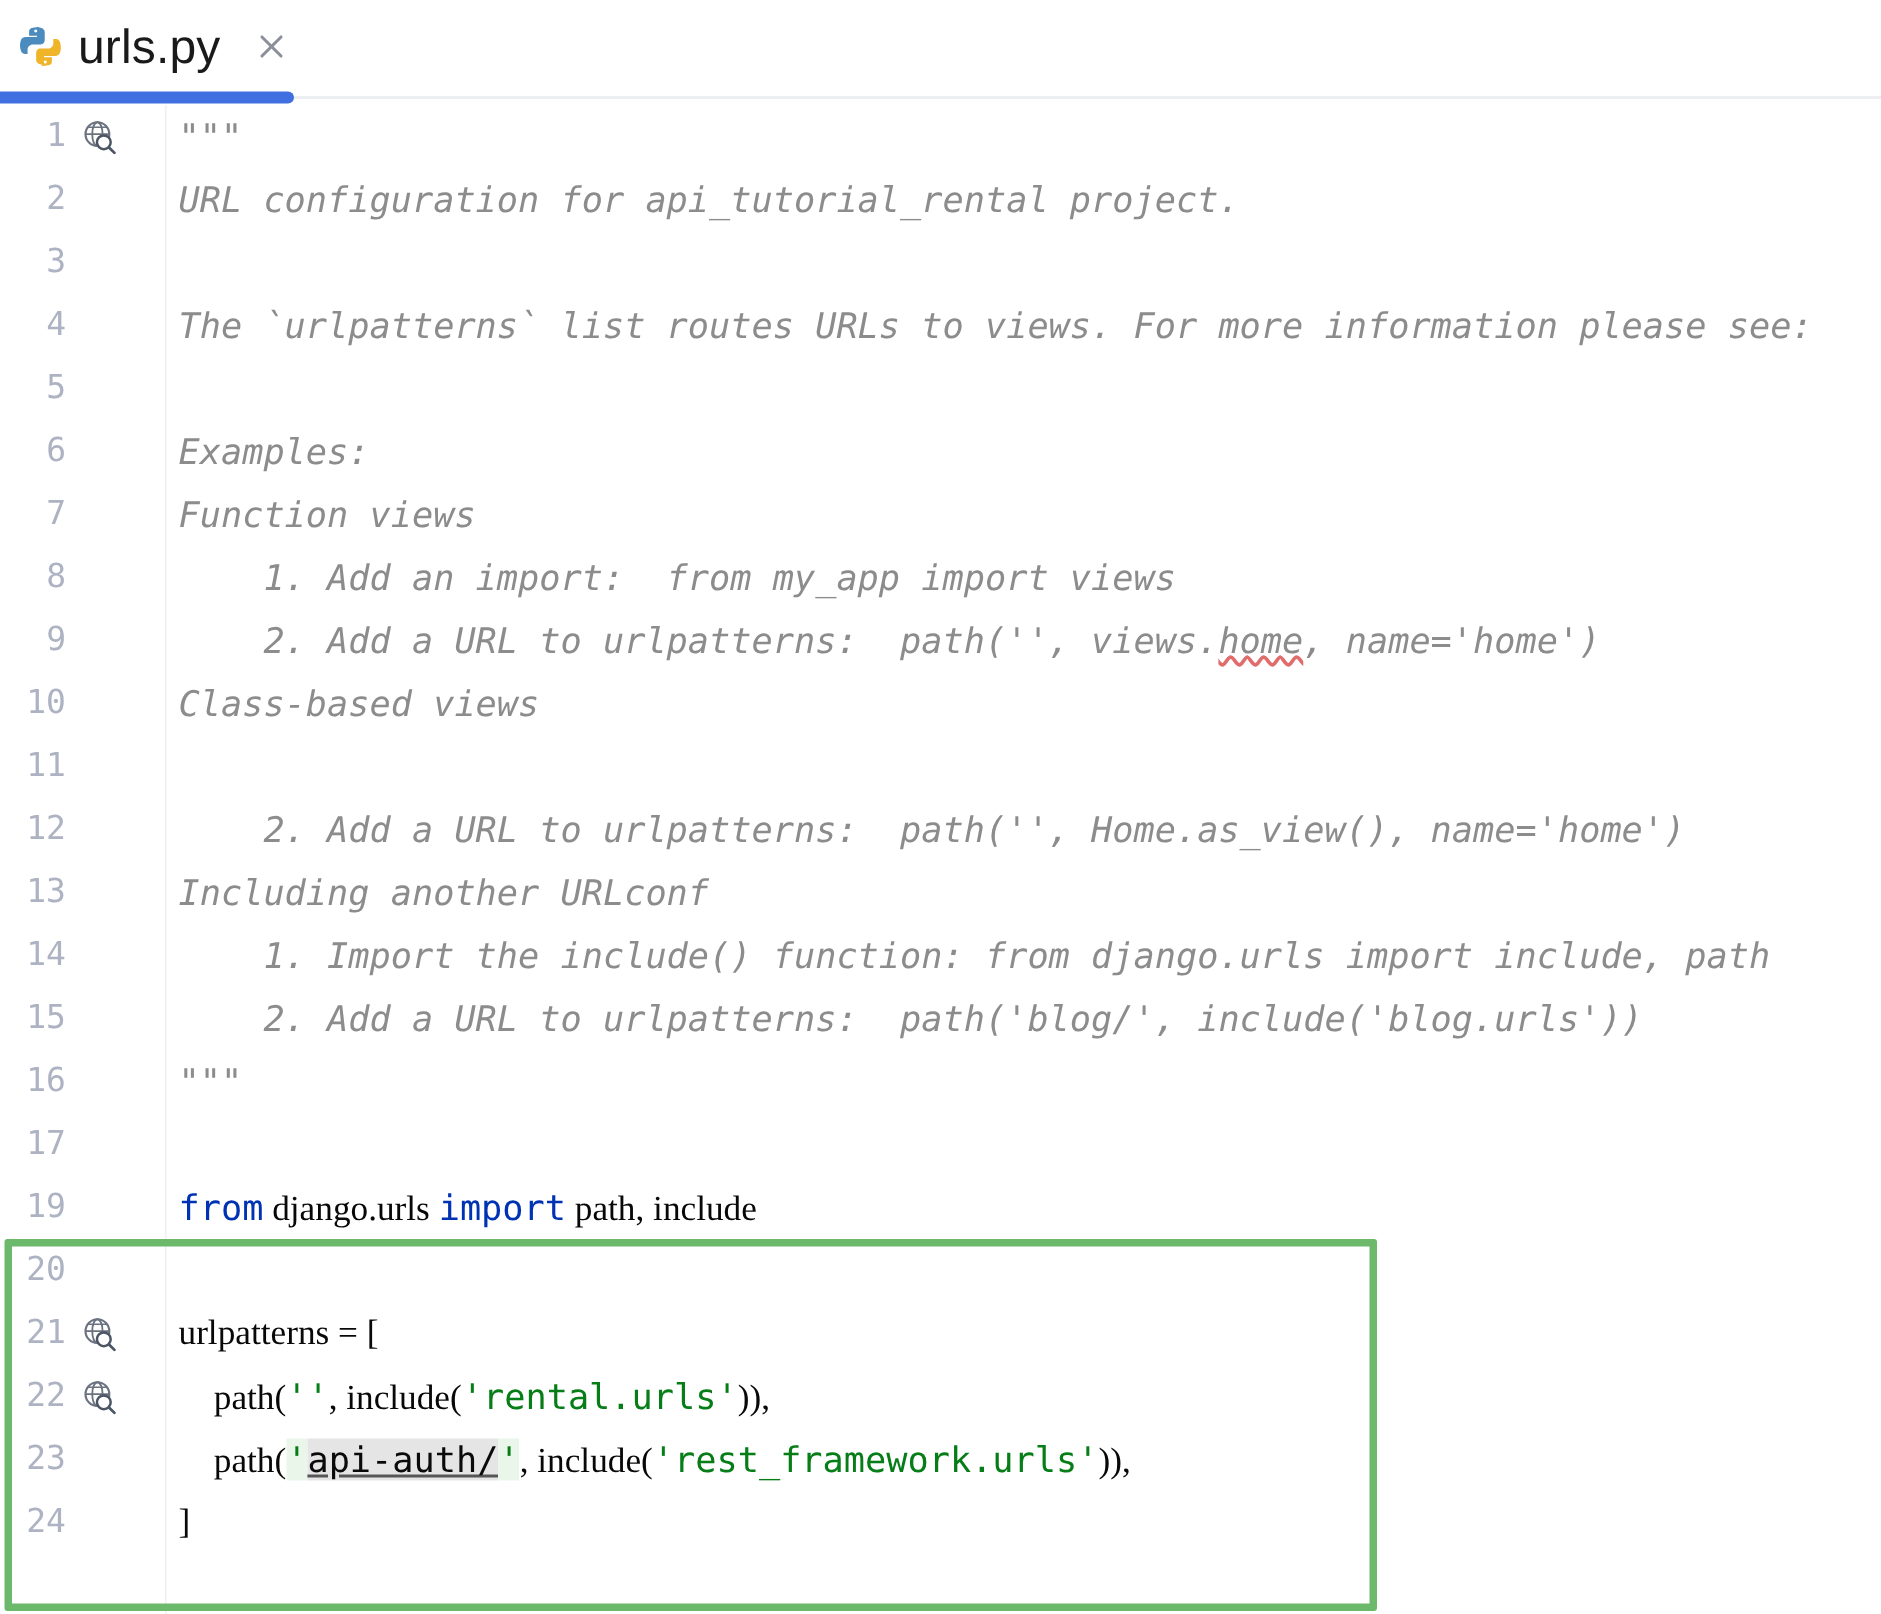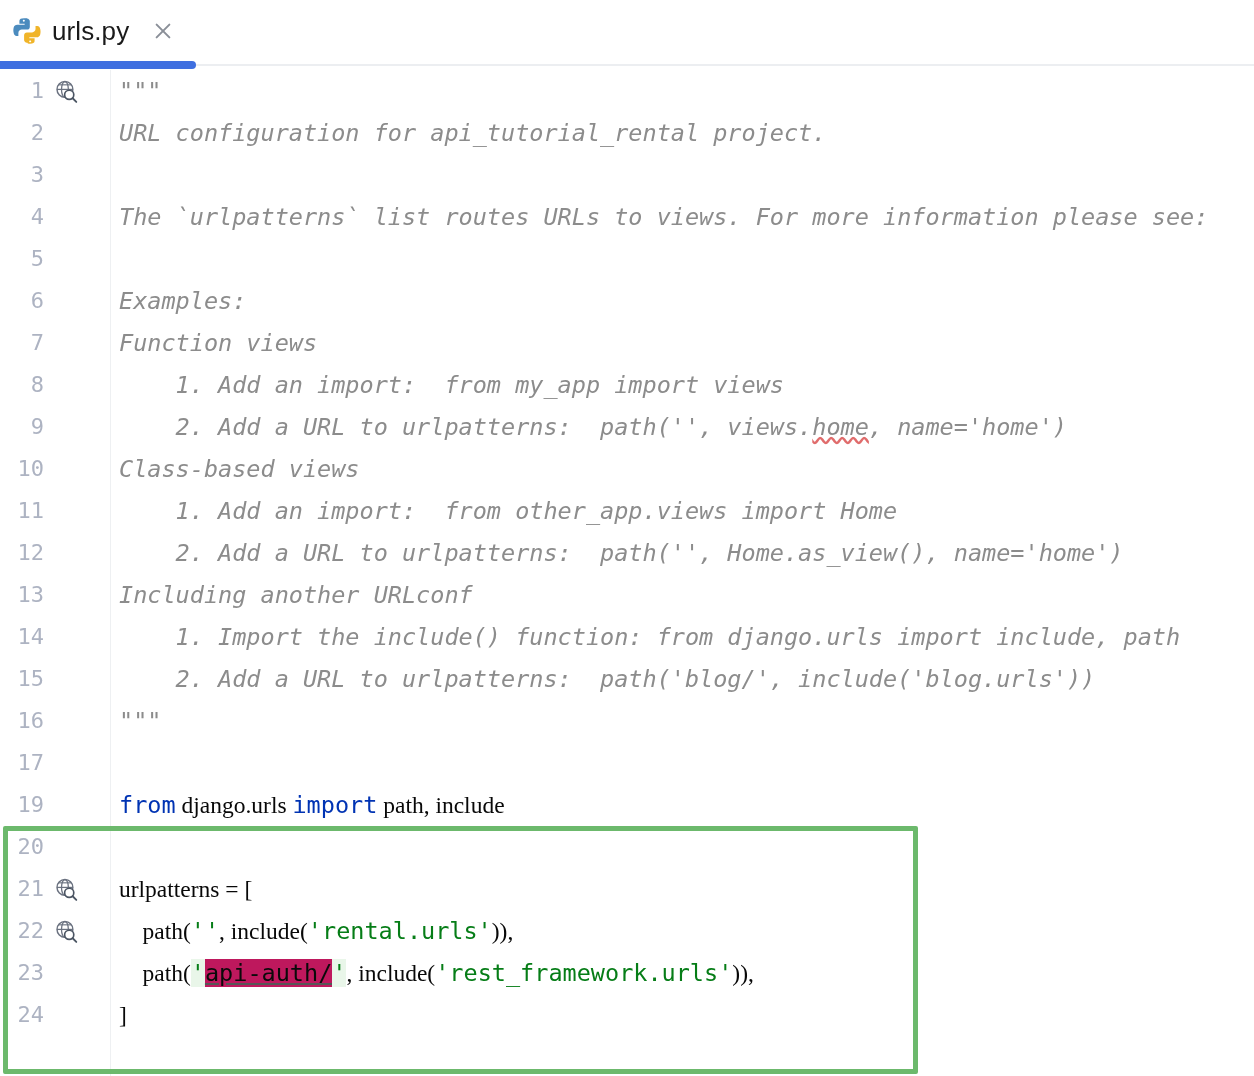--- a/index.html
+++ b/index.html
@@ -33,21 +33,21 @@
     box-sizing: border-box;
   }
   #py-icon {
     width: 30px; height: 30px;
     flex: 0 0 30px;
     margin-right: 10px;
     display: block;
   }
   #tab-title {
     font-family: "Liberation Sans", sans-serif;
-    font-size: 26px;
+    font-size: 32px;
     color: #1a1a1a;
     letter-spacing: 0.1px;
     white-space: nowrap;
   }
   #tab-close {
     margin-left: 22px;
     width: 24px; height: 24px;
     position: relative;
     flex: 0 0 24px;
     cursor: pointer;
@@ -136,21 +136,21 @@
   }
 
   
   .cmt       { color: #8c8c8c; font-style: italic; }
   .cmt-link  { color: #8c8c8c; font-style: italic; text-decoration: underline; }
   .kw        { color: #0033b3; }
   .str       { color: #067d17; }
   .plain     { color: #080808; font-family: Liberation Serif, serif; }
   .typo      { text-decoration: underline wavy #e06c6c; text-decoration-skip-ink: none; }
   .hl-url {
-    background: #be185d;
+    background: #e5e5e5;
     color: #0a0a0a;
     text-decoration: underline;
     text-decoration-color: #565656;
   }
   .hl-quote { background: #e9f6e9; color: #067d17; }
 
   
   #green-box {
     position: absolute;
     left: 3px;
@@ -238,21 +238,20 @@
     <span class="code cmt"><span>    2. Add a URL to urlpatterns:  path('', views.</span><span class="typo">home</span><span>, name='home')</span></span>
   </div>
 
   <div class="line">
     <span class="lnum">10</span>
     <span class="code cmt">Class-based views</span>
   </div>
 
   <div class="line">
     <span class="lnum">11</span>
-    <span class="code cmt">    1. Add an import:  from other_app.views import Home</span>
   </div>
 
   <div class="line">
     <span class="lnum">12</span>
     <span class="code cmt">    2. Add a URL to urlpatterns:  path('', Home.as_view(), name='home')</span>
   </div>
 
   <div class="line">
     <span class="lnum">13</span>
     <span class="code cmt">Including another URLconf</span>

